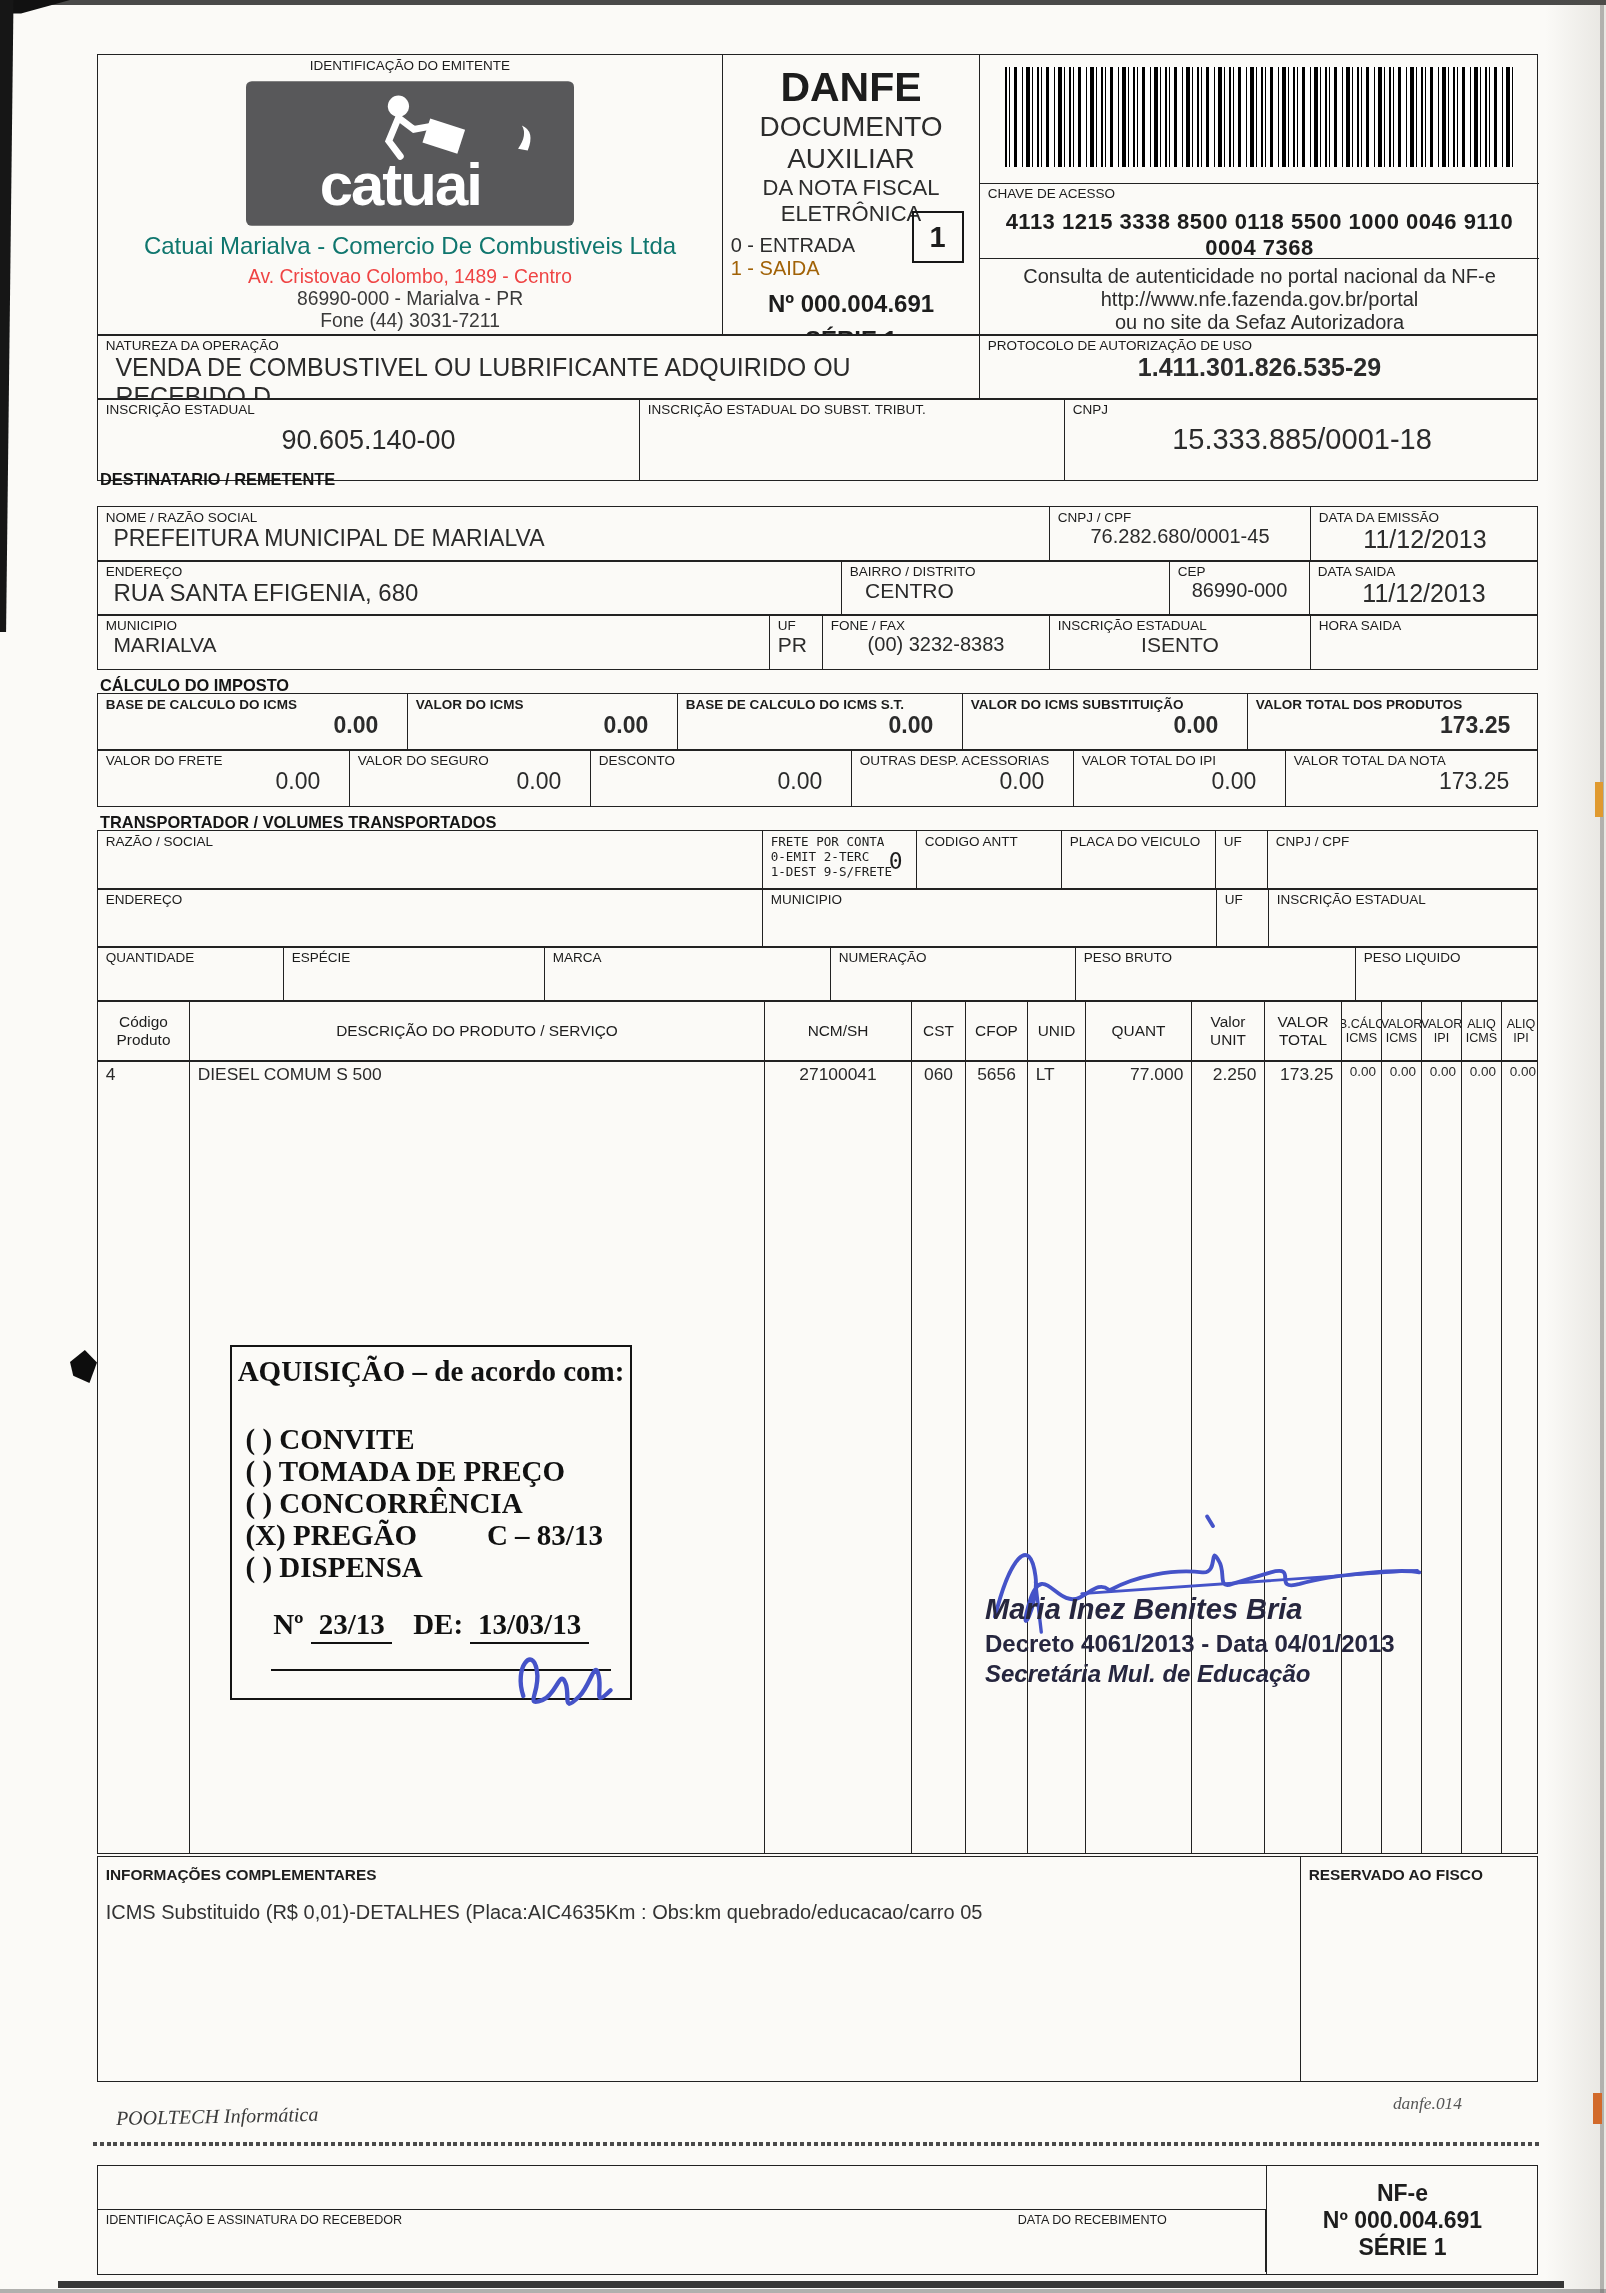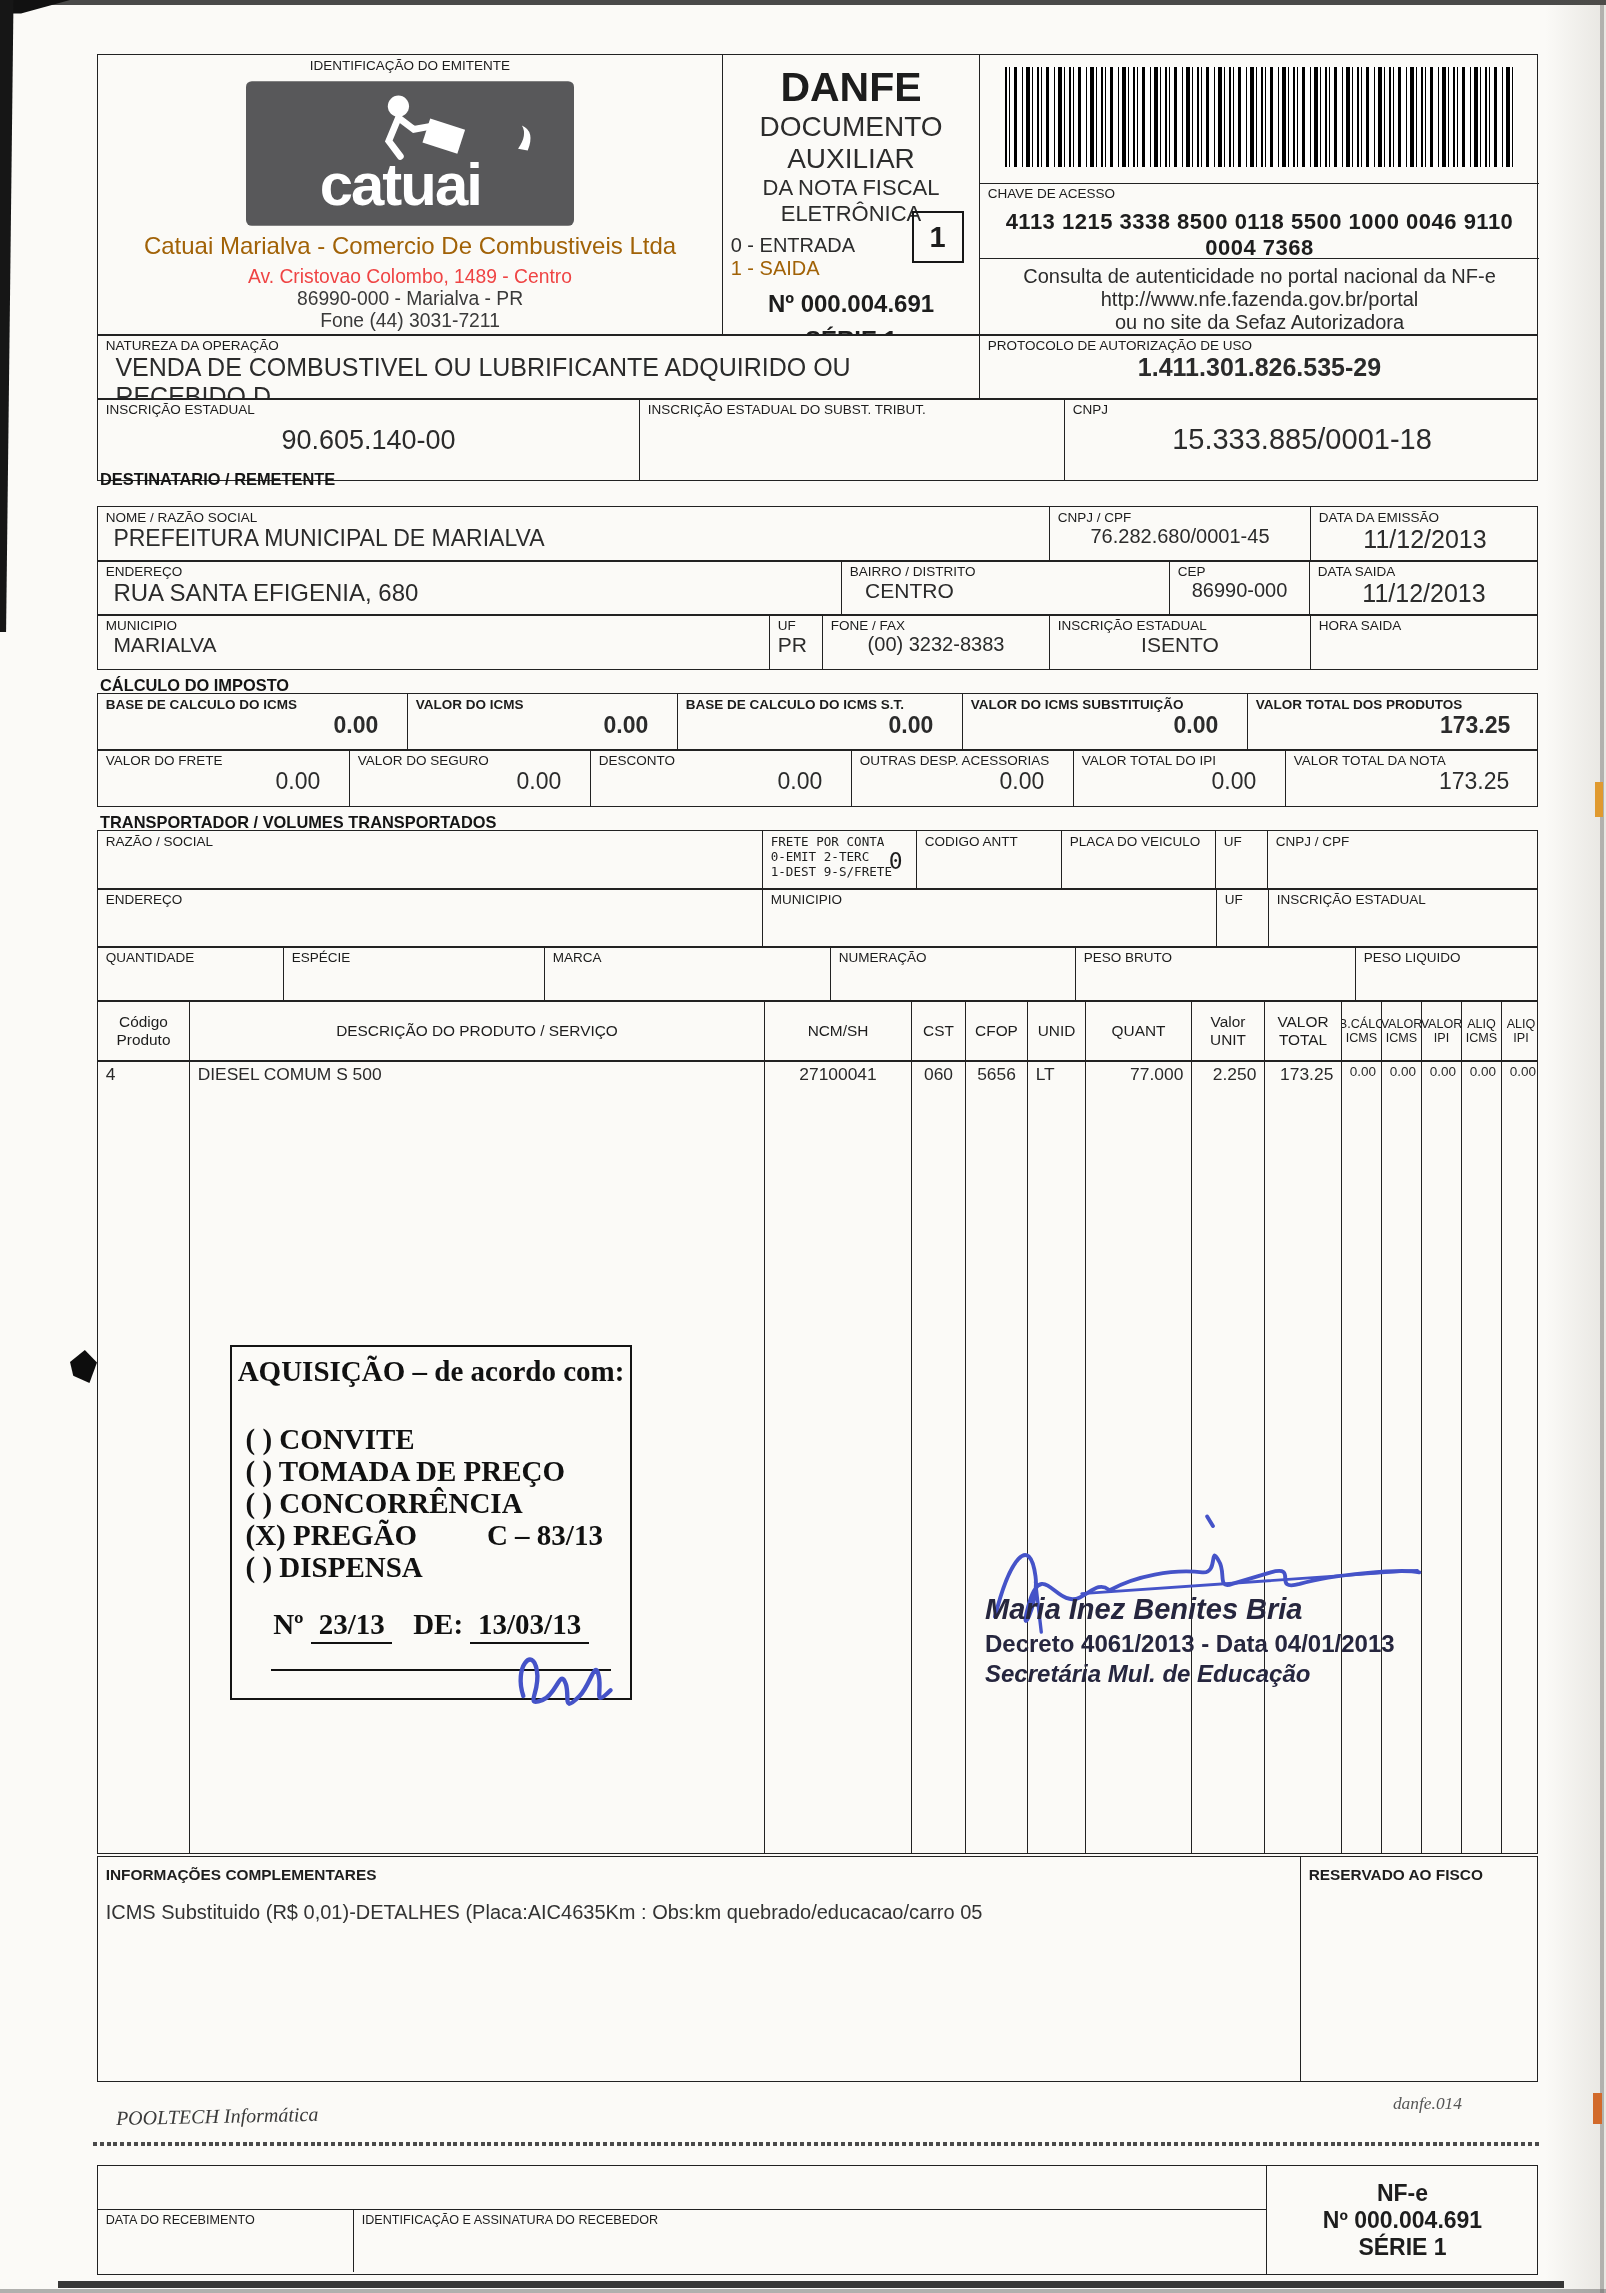--- a/index.html
+++ b/index.html
@@ -45,21 +45,21 @@
       <div style="margin:7.7px auto 0 auto;width:328px;height:145px;">
         <svg width="328" height="145" viewBox="0 0 340 150">
           <rect x="0" y="0" width="340" height="150" rx="6" fill="#58585a"></rect>
           <circle cx="158" cy="26" r="11" fill="#fff"></circle>
           <path d="M158 38 l-10 24 l12 16 M158 38 l16 12 l22 -4" stroke="#fff" stroke-width="7" fill="none" stroke-linecap="round"></path>
           <rect x="186" y="44" width="38" height="26" fill="#fff" transform="rotate(18 205 57)"></rect>
           <text x="160" y="128" text-anchor="middle" font-size="62" font-weight="bold" fill="#fff" font-family="Liberation Sans, sans-serif" letter-spacing="-2">catuai</text>
           <path d="M282 70 q10 -14 4 -24 q14 6 6 26 z" fill="#fff"></path>
         </svg>
       </div>
-      <div class="bold" style="font-size:24px;font-weight:normal;margin-top:5.8px;color:#a16207;text-align:center;">Catuai Marialva - Comercio De Combustiveis Ltda</div>
+      <div class="bold" style="font-size:24px;font-weight:normal;margin-top:5.8px;color:#0f766e;text-align:center;">Catuai Marialva - Comercio De Combustiveis Ltda</div>
       <div style="font-size:19.3px;color:#ef4444;margin-top:5.8px;">Av. Cristovao Colombo, 1489 - Centro</div>
       <div style="font-size:19.3px;color:#3a3a3a;">86990-000 - Marialva - PR</div>
       <div style="font-size:19.3px;color:#3a3a3a;">Fone (44) 3031-7211</div>
     </div>
 
     <div class="cell" style="width:257px;text-align:center;">
       <div class="bold" style="font-size:41px;margin-top:5.8px;">DANFE</div>
       <div style="font-size:28px;color:#2c2c2c;">DOCUMENTO AUXILIAR</div>
       <div style="font-size:22px;color:#2c2c2c;">DA NOTA FISCAL</div>
       <div style="font-size:22px;color:#2c2c2c;">ELETRÔNICA</div>
@@ -444,25 +444,25 @@
 
   <div style="position:absolute;left:116px;top:2105px;font-family:'Liberation Serif',serif;font-style:italic;font-size:20px;color:#3a3a3a;transform:rotate(-1.2deg);z-index:2;">POOLTECH Informática</div>
   <div style="position:absolute;right:145px;top:2093px;font-family:'Liberation Serif',serif;font-style:italic;font-size:17.4px;color:#555;z-index:2;">danfe.014</div>
 
   <div class="perfo" style="top:2142px;"></div>
 
   <div class="row" style="top:2165px;height:110px;">
     <div style="width:1168px;flex:none;box-sizing:border-box;">
       <div style="height:44px;border-bottom:1.9px solid #222;box-sizing:border-box;"></div>
       <div style="display:flex;height:62px;">
+        <div style="flex:1;padding:2.9px 7.7px;">
+          <div class="lbl" style="font-size:12.6px;">IDENTIFICAÇÃO E ASSINATURA DO RECEBEDOR</div>
+        </div>
         <div style="width:256px;border-right:1.9px solid #222;box-sizing:border-box;padding:2.9px 7.7px;">
           <div class="lbl" style="font-size:12.6px;">DATA DO RECEBIMENTO</div>
-        </div>
-        <div style="flex:1;padding:2.9px 7.7px;">
-          <div class="lbl" style="font-size:12.6px;">IDENTIFICAÇÃO E ASSINATURA DO RECEBEDOR</div>
         </div>
       </div>
     </div>
     <div class="cell" style="width:272px;text-align:center;display:flex;flex-direction:column;justify-content:center;">
       <div class="bold" style="font-size:23px;">NF-e</div>
       <div class="bold" style="font-size:23px;">Nº 000.004.691</div>
       <div class="bold" style="font-size:23px;">SÉRIE 1</div>
     </div>
   </div>
 

